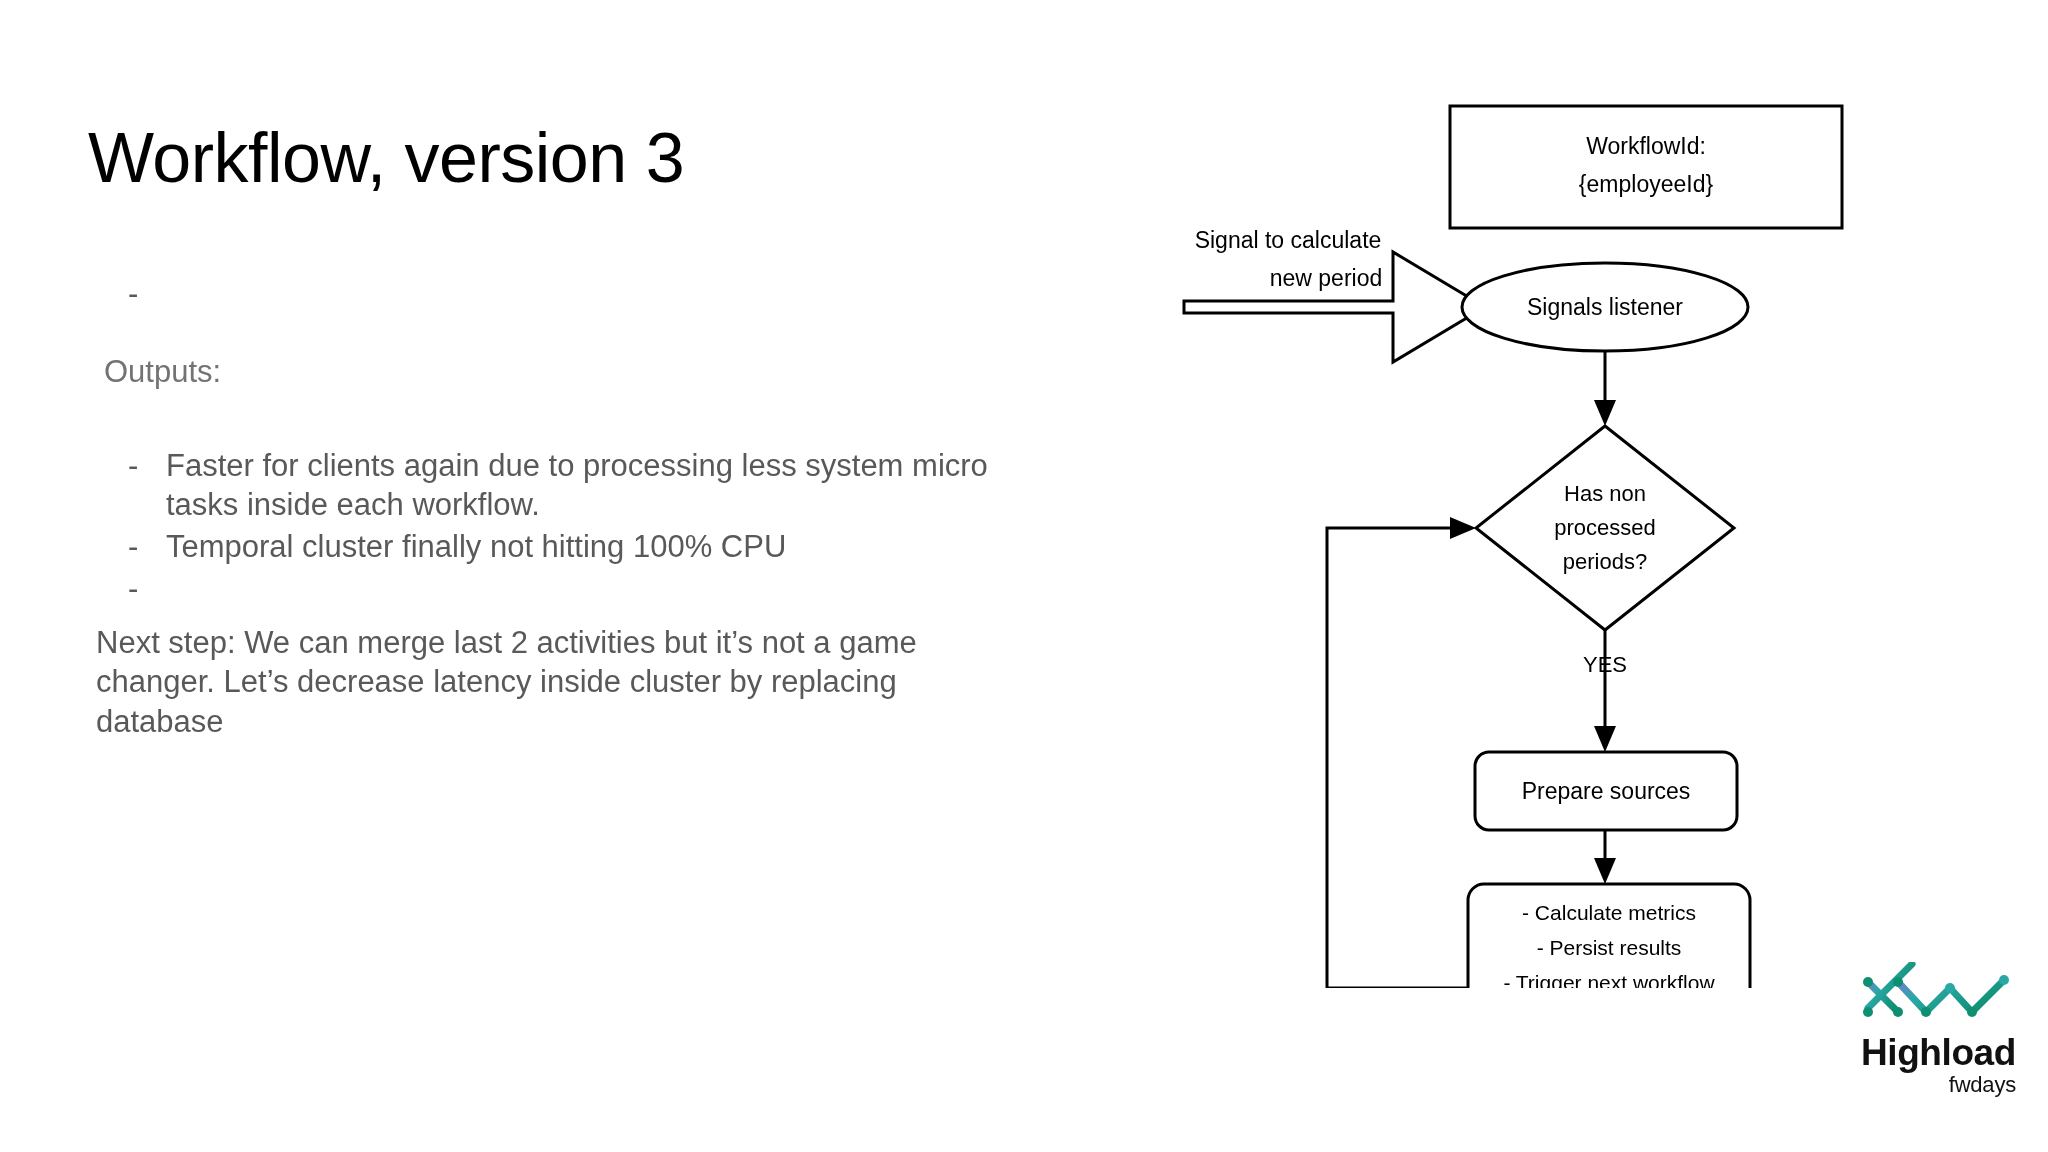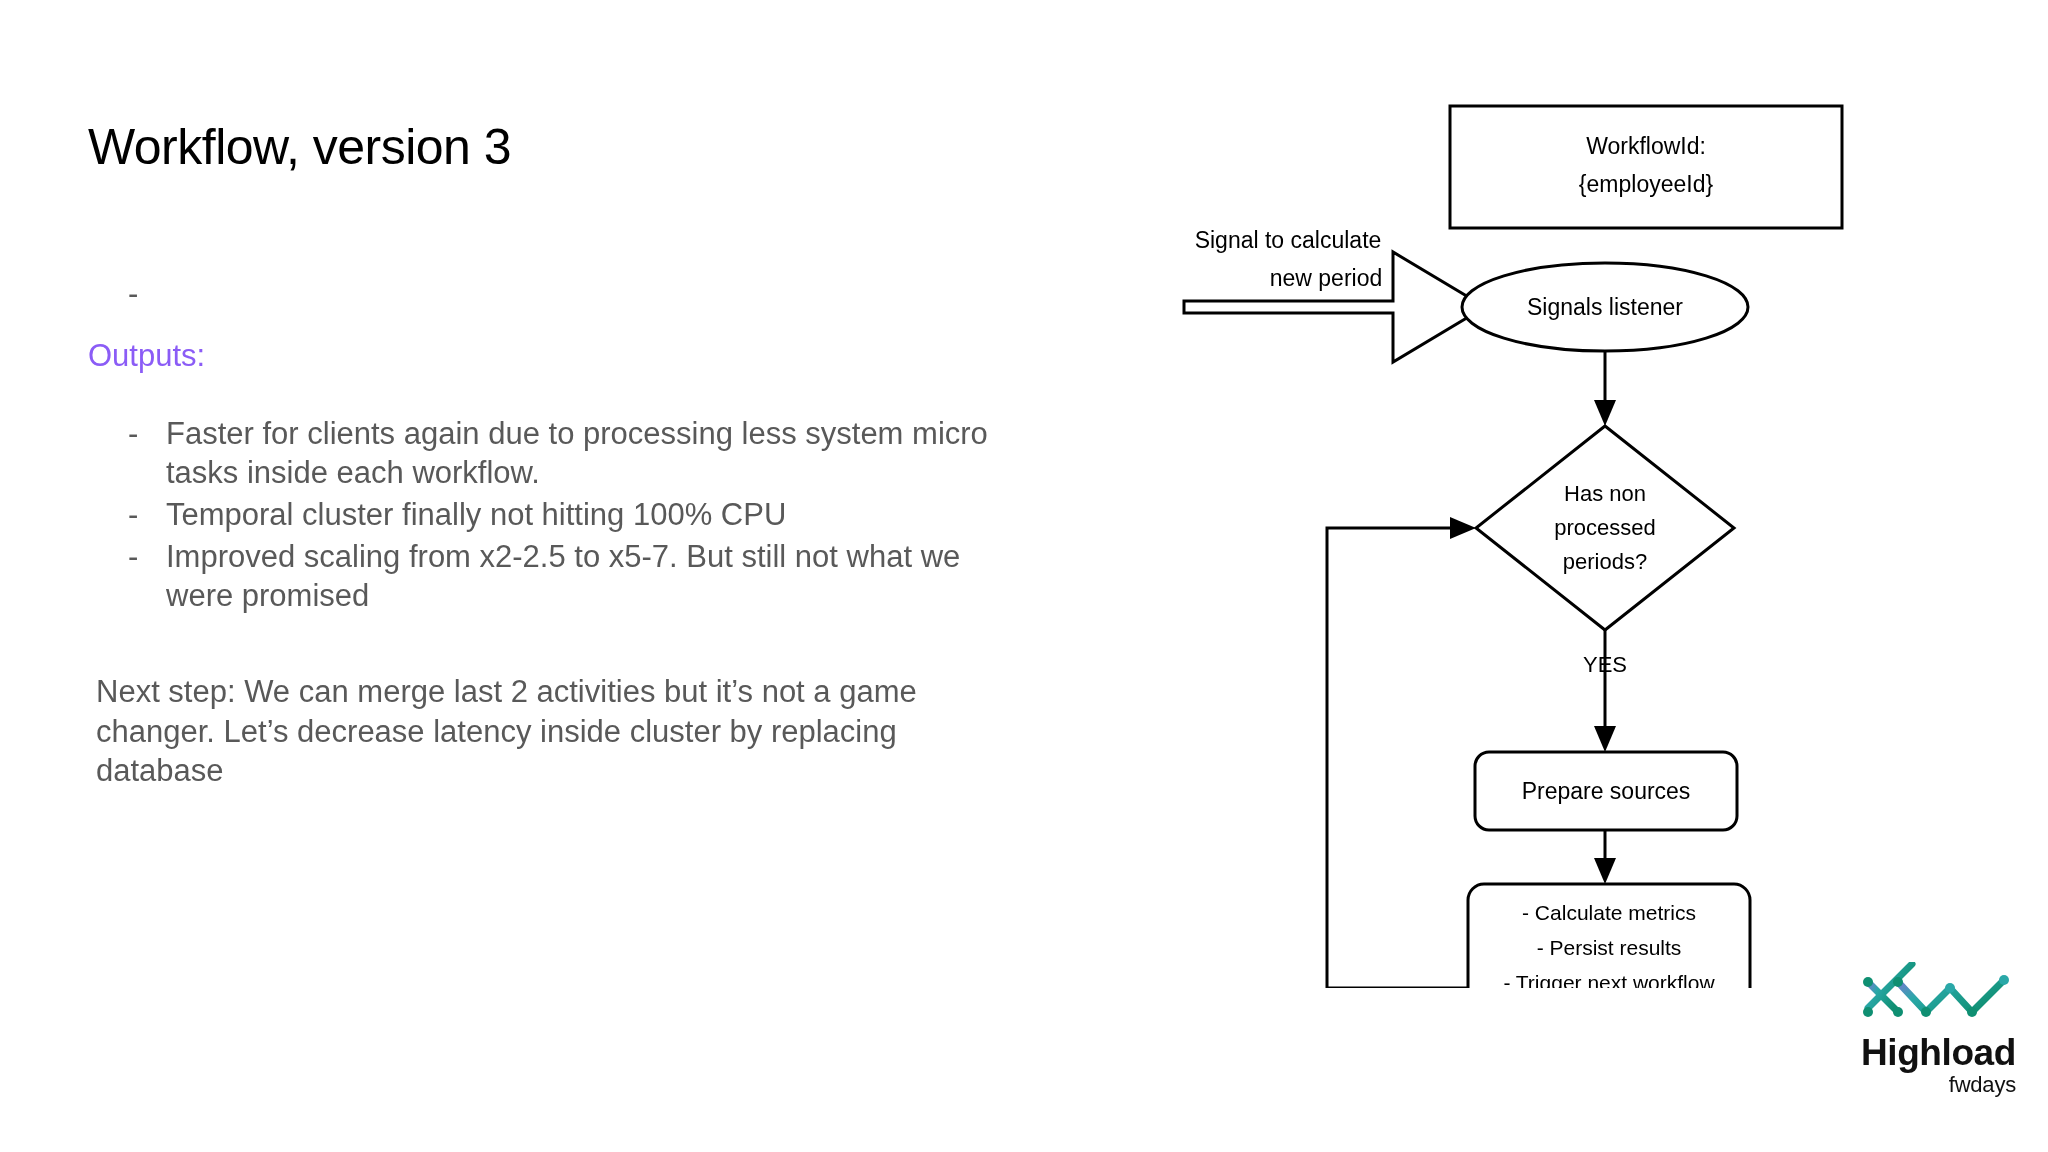--- a/index.html
+++ b/index.html
@@ -14,21 +14,21 @@
     overflow: hidden;
     font-family: "Liberation Sans", sans-serif;
     -webkit-font-smoothing: antialiased;
   }
 
   
   .slide-title {
     position: absolute;
     left: 88px;
     top: 118px;
-    font-size: 50px;
+    font-size: 70px;
     font-weight: 400;
     color: #000000;
     letter-spacing: -0.5px;
     white-space: nowrap;
   }
 
   .body-col {
     position: absolute;
     left: 88px;
     top: 272px;
@@ -53,22 +53,22 @@
     left: 40px;
     top: 0;
     color: #595959;
   }
 
   .block-gap-1 { height: 62px; }
   .block-gap-2 { height: 38px; }
   .block-gap-3 { height: 46px; }
 
   .outputs-label {
-    margin: 0;
-    color: #8b5cf6;
+    margin: 16px;
+    color: #737373;
   }
 
   .next-step {
     margin: 8px;
     color: #595959;
     width: 905px;
   }
 
   
   .diagram {
@@ -148,21 +148,20 @@
     <li>
       <span class="dash">-</span>
       <span>Faster for clients again due to processing less system micro tasks inside each workflow.</span>
     </li>
     <li>
       <span class="dash">-</span>
       <span>Temporal cluster finally not hitting 100% CPU</span>
     </li>
     <li>
       <span class="dash">-</span>
-      <span>Improved scaling from x2-2.5 to x5-7. But still not what we were promised</span>
     </li>
   </ul>
 
   <div class="block-gap-3"></div>
 
   <p class="next-step">Next step: We can merge last 2 activities but it’s not a game changer. Let’s decrease latency inside cluster by replacing database</p>
 </div>
 
 <div class="diagram">
   <svg width="830" height="900" viewBox="0 0 830 900" xmlns="http://www.w3.org/2000/svg">

